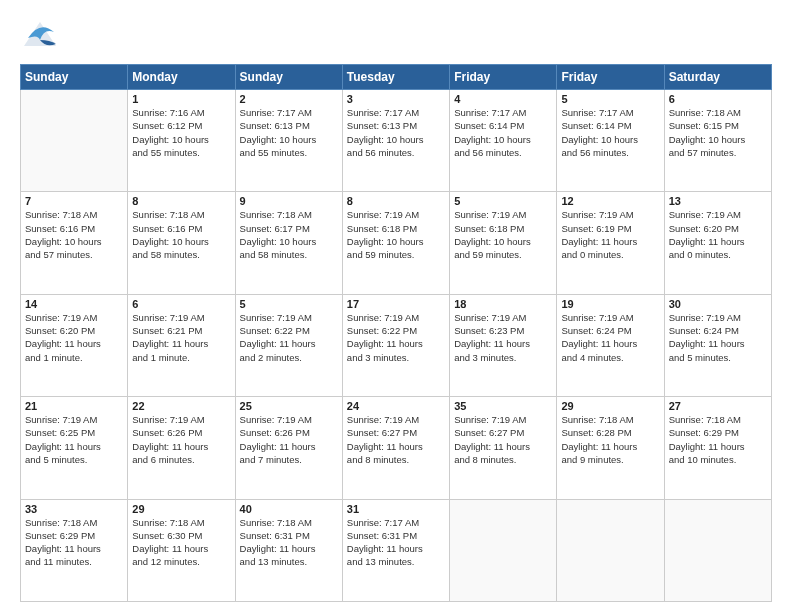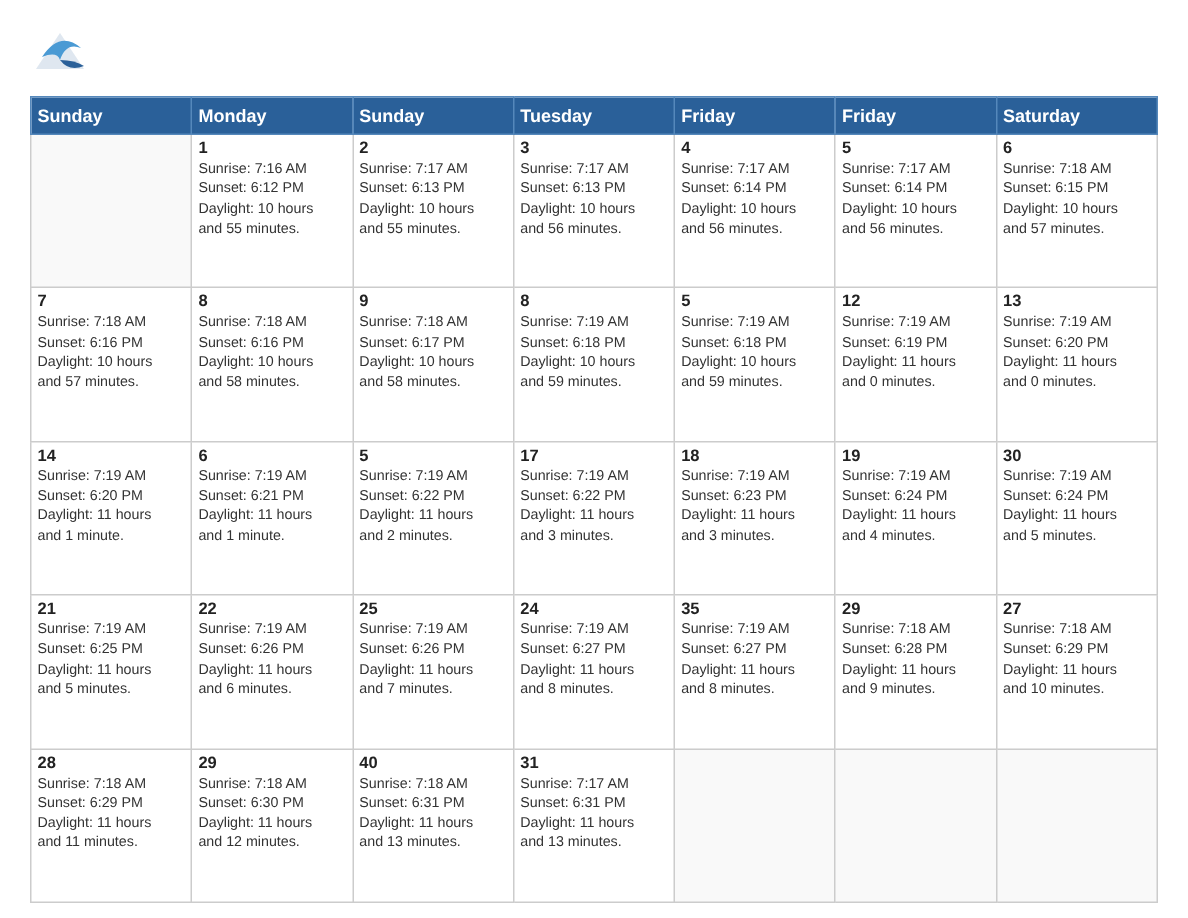--- a/index.html
+++ b/index.html
@@ -250,21 +250,21 @@
             <span class="day-num">29</span>
             <div class="day-info">Sunrise: 7:18 AM<br>Sunset: 6:28 PM<br>Daylight: 11 hours<br>and 9 minutes.</div>
           </td>
           <td>
             <span class="day-num">27</span>
             <div class="day-info">Sunrise: 7:18 AM<br>Sunset: 6:29 PM<br>Daylight: 11 hours<br>and 10 minutes.</div>
           </td>
         </tr>
         <tr>
           <td>
-            <span class="day-num">28</span>
+            <span class="day-num">33</span>
             <div class="day-info">Sunrise: 7:18 AM<br>Sunset: 6:29 PM<br>Daylight: 11 hours<br>and 11 minutes.</div>
           </td>
           <td>
             <span class="day-num">29</span>
             <div class="day-info">Sunrise: 7:18 AM<br>Sunset: 6:30 PM<br>Daylight: 11 hours<br>and 12 minutes.</div>
           </td>
           <td>
             <span class="day-num">40</span>
             <div class="day-info">Sunrise: 7:18 AM<br>Sunset: 6:31 PM<br>Daylight: 11 hours<br>and 13 minutes.</div>
           </td>

